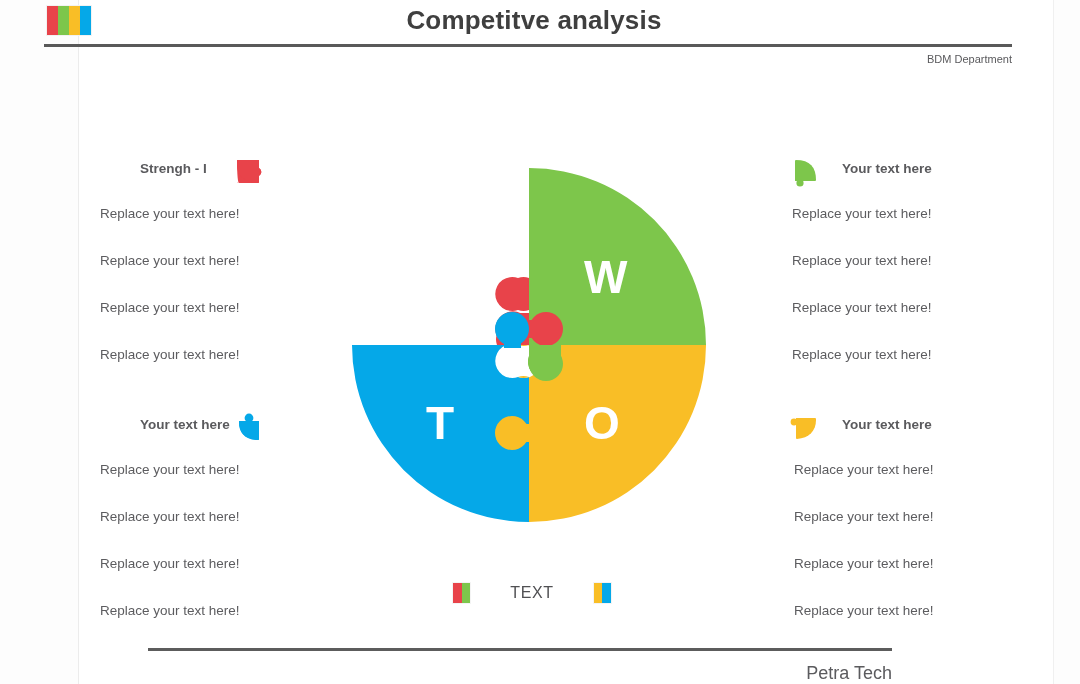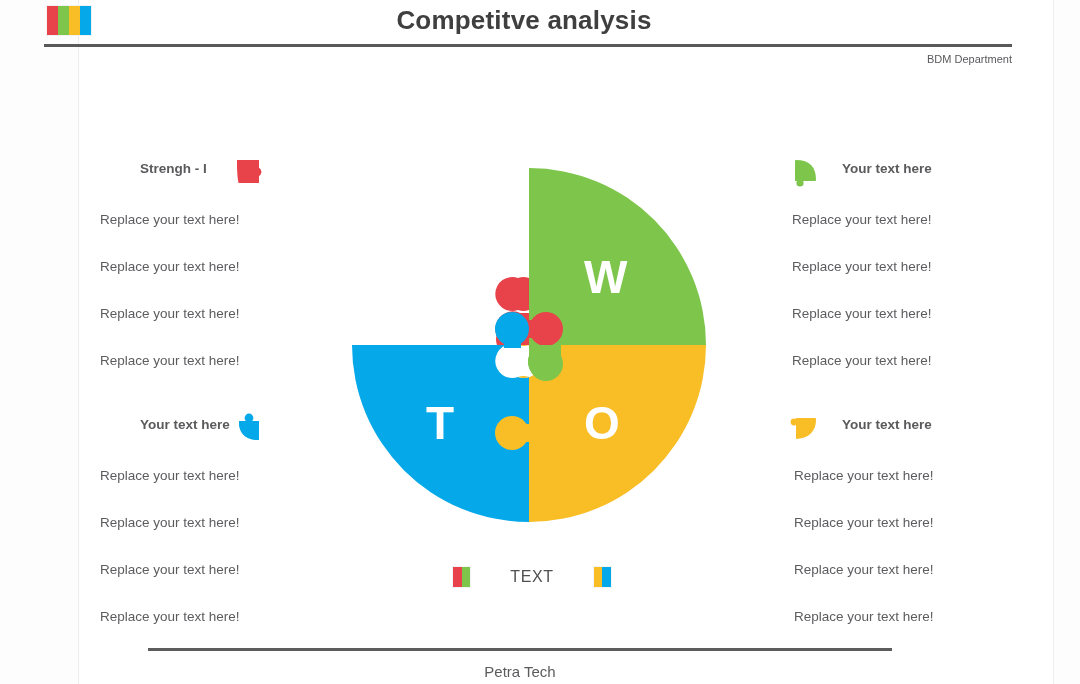--- a/index.html
+++ b/index.html
@@ -51,20 +51,21 @@
     position: absolute;
     left: 0; top: 0;
     width: 1048px;
     text-align: center;
     font-size: 26px;
     font-weight: bold;
     color: #3f3f3f;
     letter-spacing: .2px;
     line-height: 34px;
     padding-top: 3px;
+    padding-left: 10px;
   }
   .header-rule {
     position: absolute;
     left: 44px; top: 44px;
     width: 968px; height: 3px;
     background: #595959;
   }
   .dept-label {
     position: absolute;
     right: 68px; top: 53px;
@@ -99,21 +100,21 @@
   .col-right .quad-head-title { left: 62px; }
 
   .piece-icon {
     position: absolute;
     top: 0;
     width: 34px; height: 34px;
   }
   .col-left  .piece-icon { left: 132px; }
   .col-right .piece-icon { left: 8px;  }
 
-  .quad-lines { margin-top: 15px; }
+  .quad-lines { margin-top: 9px; }
   .quad-line {
     font-size: 13.5px;
     color: #5c5c5f;
     height: 47px;
     line-height: 20px;
     white-space: nowrap;
   }
   .col-left .quad-line  { text-align: left; }
   .col-right .quad-line { text-align: left; padding-left: 12px; }
   .col-right.col-bottom-right .quad-line { padding-left: 14px; }
@@ -133,21 +134,21 @@
     pointer-events: none;
   }
   .letter-s { left: 72px;  top: 82px;  }
   .letter-w { left: 232px; top: 82px;  }
   .letter-t { left: 74px;  top: 228px; }
   .letter-o { left: 232px; top: 228px; }
 
   
   .legend {
     position: absolute;
-    left: 452px; top: 562px;
+    left: 452px; top: 578px;
     width: 160px; height: 30px;
     display: flex;
     align-items: center;
     justify-content: space-between;
   }
   .legend-swatch {
     display: flex;
     width: 19px; height: 22px;
     border: 1px solid #f4f4f4;
     box-sizing: border-box;
@@ -163,22 +164,22 @@
   .footer-rule {
     position: absolute;
     left: 148px; top: 648px;
     width: 744px; height: 3px;
     background: #5c5c5c;
   }
   .footer-label {
     position: absolute;
     left: 148px; top: 663px;
     width: 744px;
-    text-align: center;
-    font-size: 15px;
+    text-align: right;
+    font-size: 18px;
     color: #5b5b5e;
   }
 </style>
 </head>
 <body>
 
 <div id="page">
 
   <div class="left-gutter"></div>
   <div class="right-gutter"></div>

